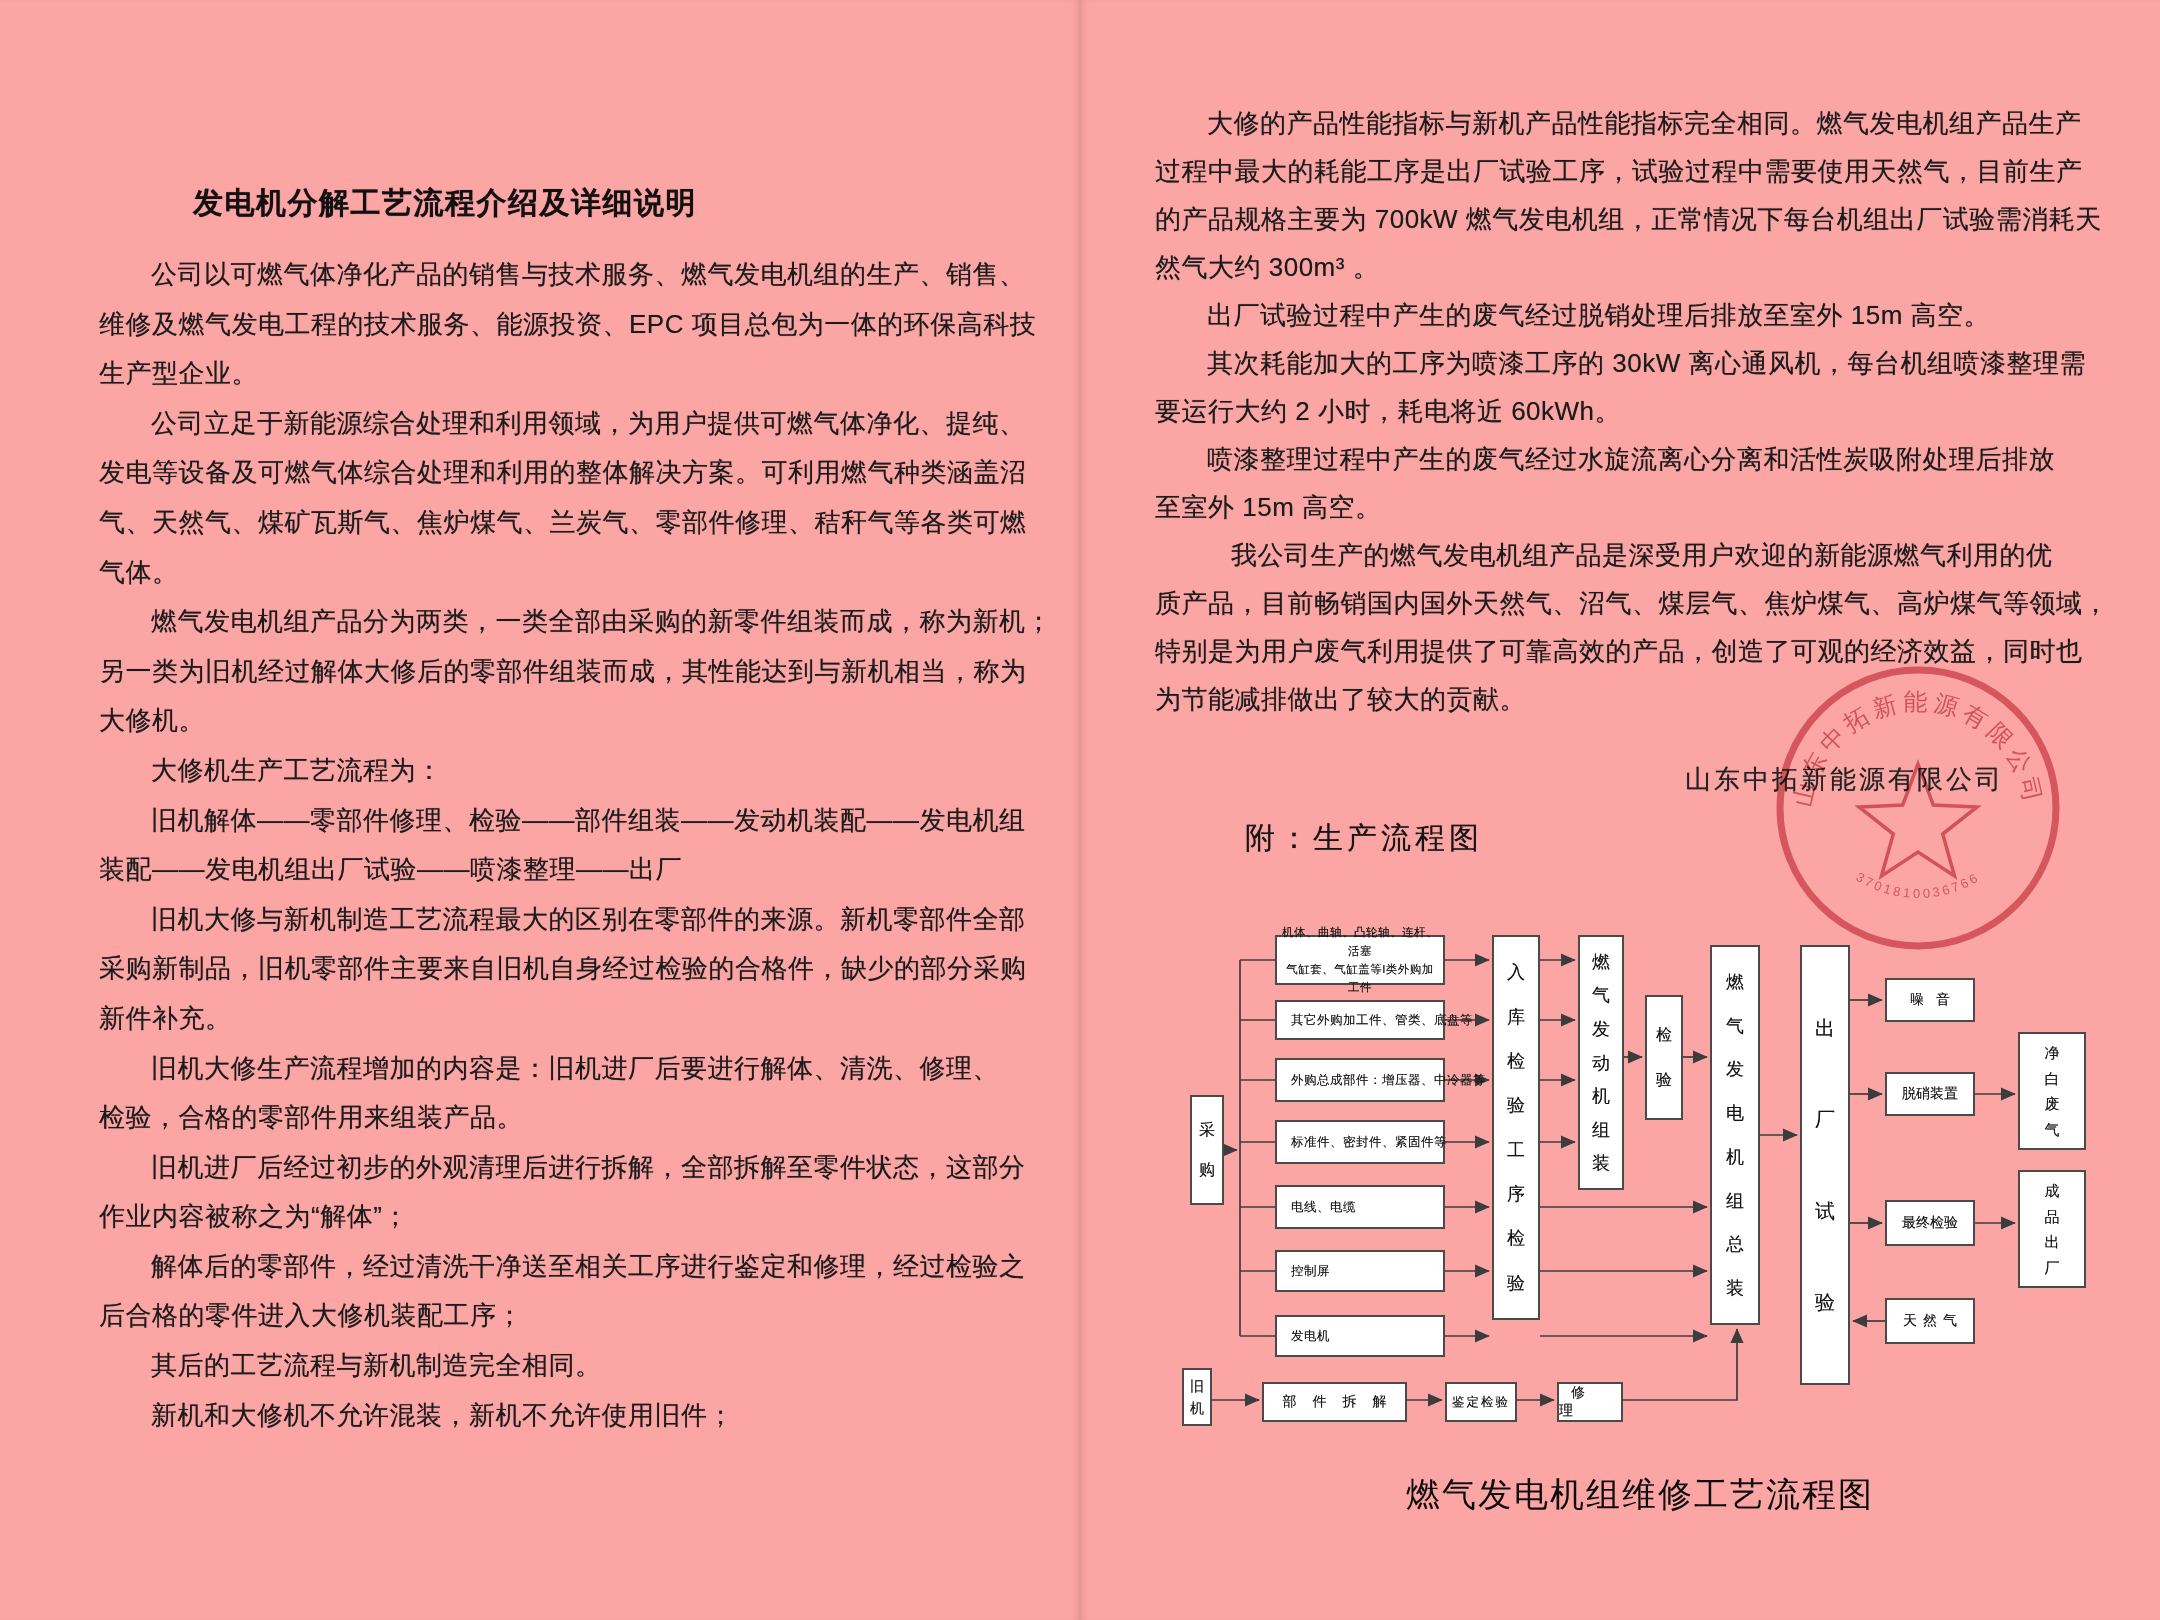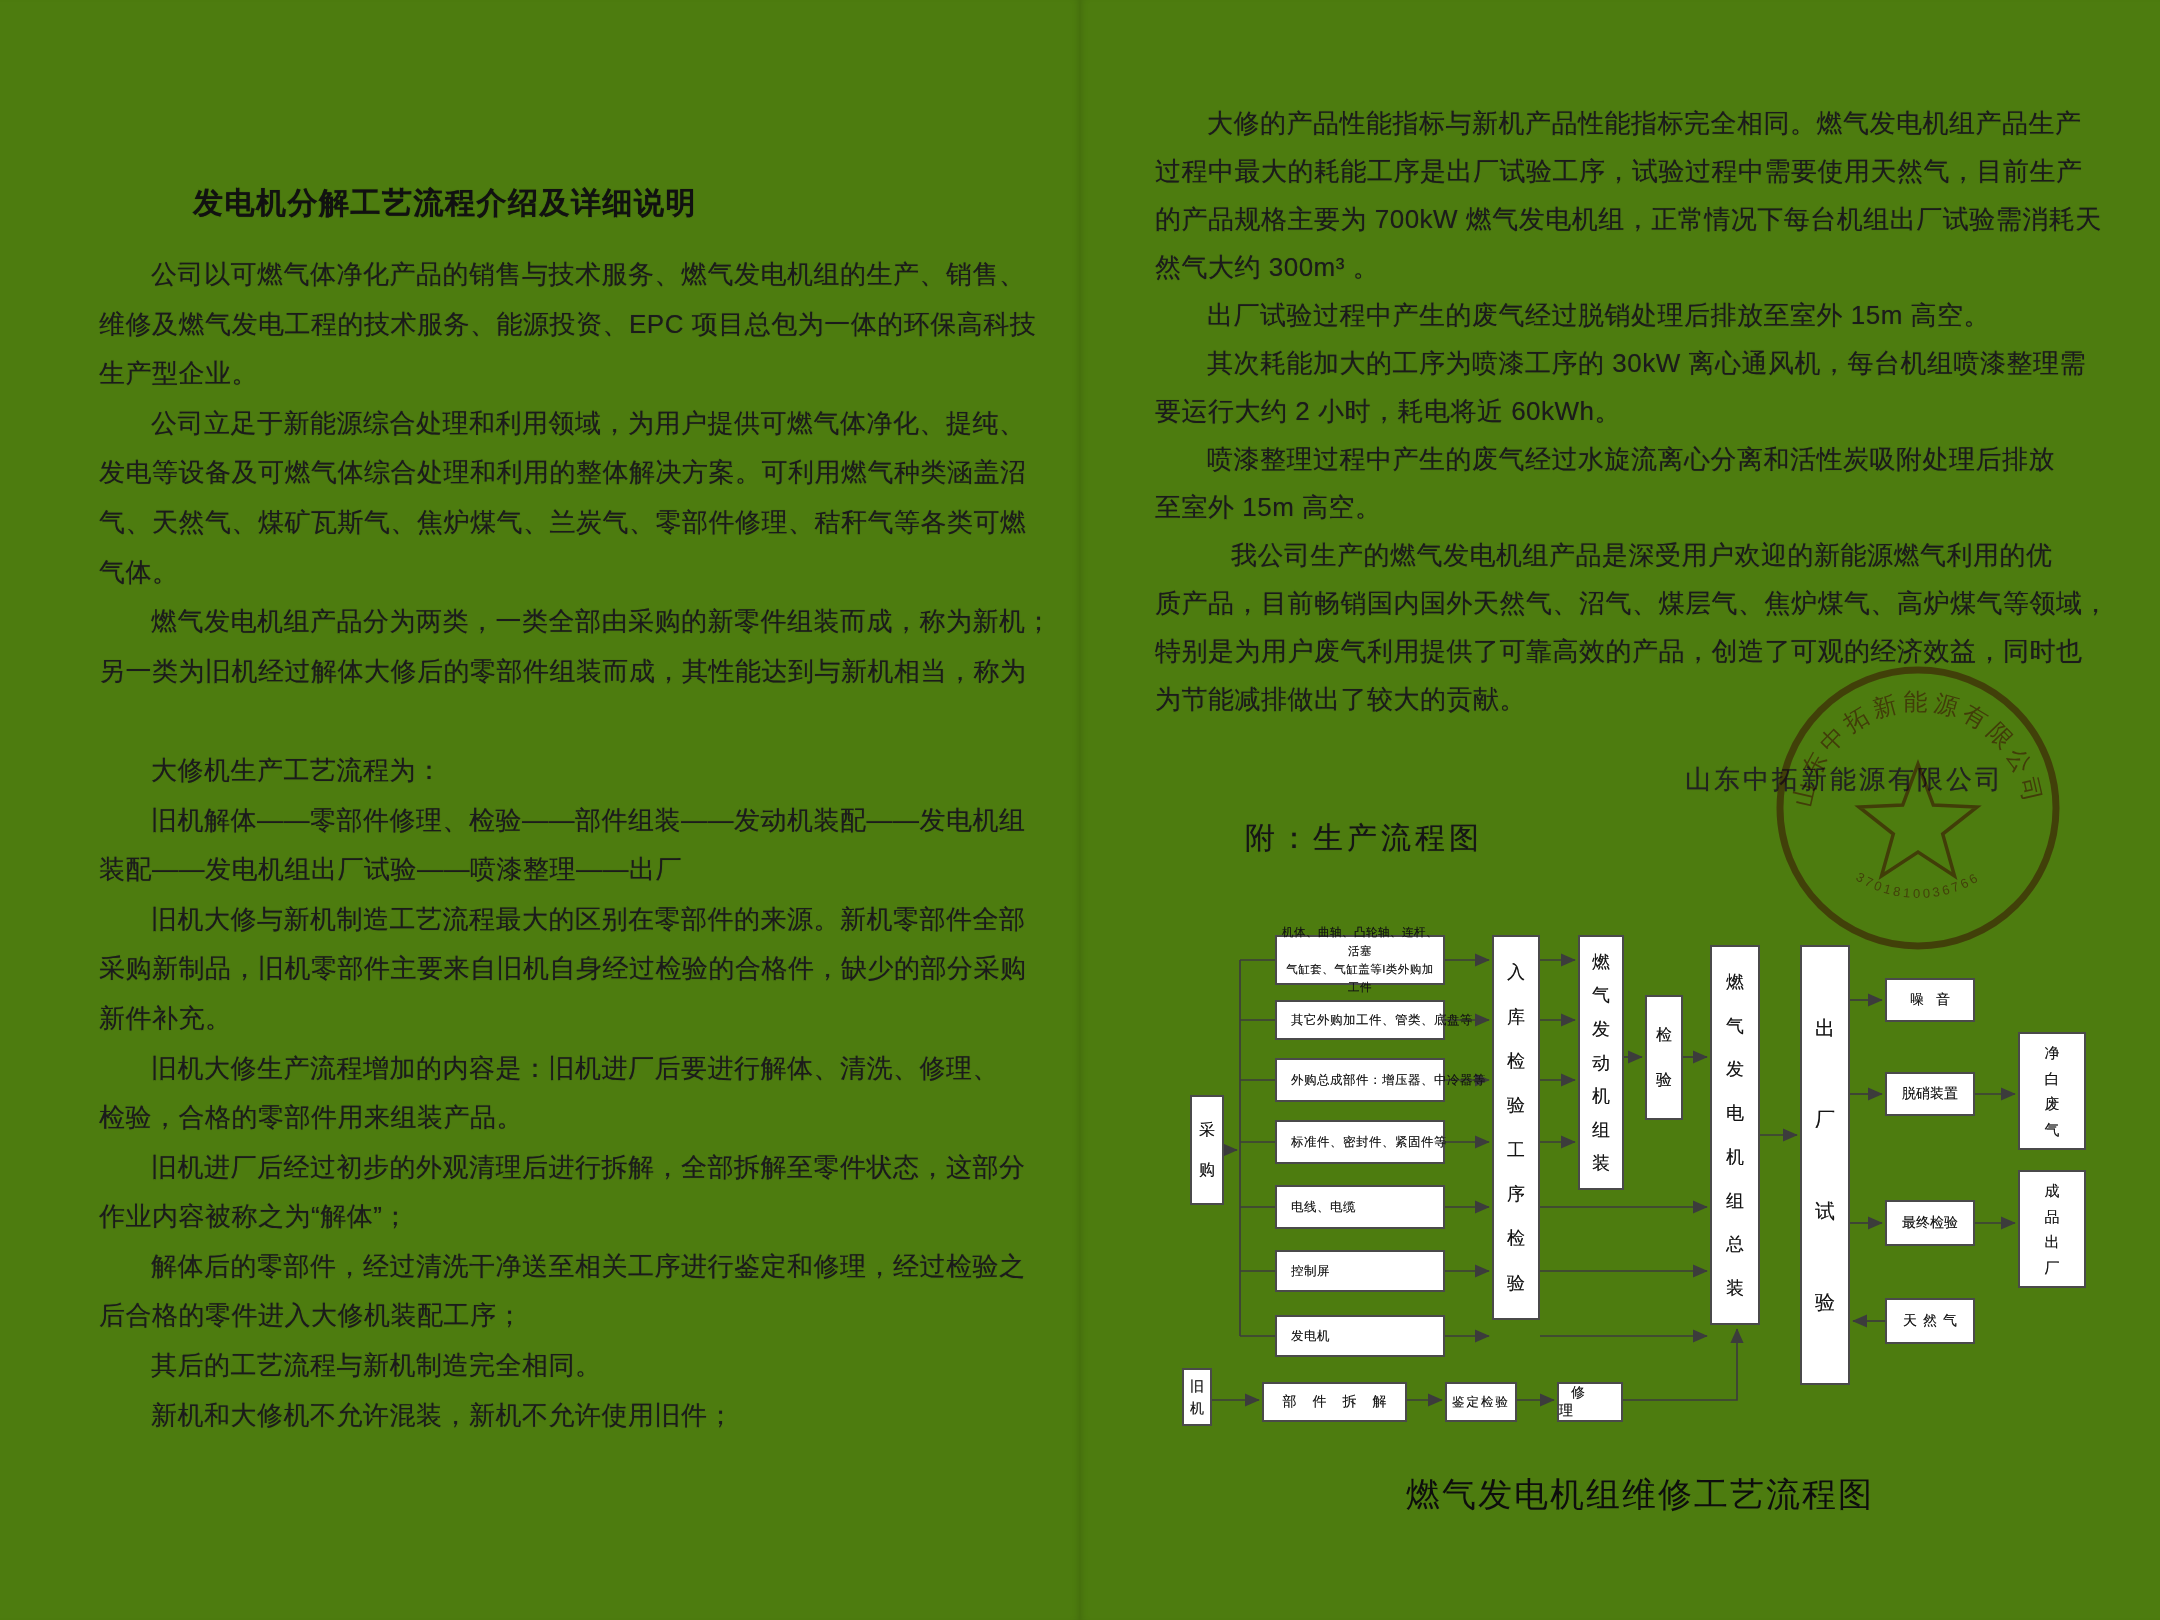--- a/index.html
+++ b/index.html
@@ -2,21 +2,21 @@
 <html><head>
 <meta charset="utf-8">
 <style>
   html,body{margin:0;padding:0}
   body{
     width:2160px;height:1620px;position:relative;overflow:hidden;
     background:#f4f4f4;
     font-family:"Liberation Sans","DejaVu Sans",sans-serif;
     color:#1d1d1d;
   }
-  .page{position:absolute;top:0;width:1080px;height:1620px;background:#4d7c0f}
+  .page{position:absolute;top:0;width:1080px;height:1620px;background:#fca5a5}
   #page-left{left:0;box-shadow:inset -6px 0 8px -6px rgba(0,0,0,.18)}
   #page-right{left:1080px;box-shadow:inset 6px 0 8px -6px rgba(0,0,0,.18)}
   .gutter{position:absolute;left:1076px;top:0;width:8px;height:1620px;background:#e2e2e2}
   .edge-bar{position:absolute;background:#6e6e6e;border-radius:3px}
 
   
   .ln{
     position:absolute;left:99px;width:915px;font-size:26px;line-height:32px;
     letter-spacing:.5px;white-space:nowrap;color:#1b1b1b;
     text-shadow:0 0 .7px rgba(30,30,30,.55);
@@ -71,20 +71,21 @@
 
   <div class="ln ind" style="top:258px">公司以可燃气体净化产品的销售与技术服务、燃气发电机组的生产、销售、</div>
   <div class="ln" style="top:308px">维修及燃气发电工程的技术服务、能源投资、EPC 项目总包为一体的环保高科技</div>
   <div class="ln" style="top:357px">生产型企业。</div>
   <div class="ln" style="top:456px">发电等设备及可燃气体综合处理和利用的整体解决方案。可利用燃气种类涵盖沼</div>
   <div class="ln ind" style="top:407px">公司立足于新能源综合处理和利用领域，为用户提供可燃气体净化、提纯、</div>
   <div class="ln" style="top:506px">气、天然气、煤矿瓦斯气、焦炉煤气、兰炭气、零部件修理、秸秆气等各类可燃</div>
   <div class="ln" style="top:556px">气体。</div>
   <div class="ln ind" style="top:605px">燃气发电机组产品分为两类，一类全部由采购的新零件组装而成，称为新机；</div>
   <div class="ln" style="top:655px">另一类为旧机经过解体大修后的零部件组装而成，其性能达到与新机相当，称为</div>
+  <div class="ln" style="top:704px">大修机。</div>
   <div class="ln ind" style="top:754px">大修机生产工艺流程为：</div>
   <div class="ln ind" style="top:804px">旧机解体——零部件修理、检验——部件组装——发动机装配——发电机组</div>
   <div class="ln" style="top:853px">装配——发电机组出厂试验——喷漆整理——出厂</div>
   <div class="ln ind" style="top:903px">旧机大修与新机制造工艺流程最大的区别在零部件的来源。新机零部件全部</div>
   <div class="ln" style="top:952px">采购新制品，旧机零部件主要来自旧机自身经过检验的合格件，缺少的部分采购</div>
   <div class="ln" style="top:1002px">新件补充。</div>
   <div class="ln ind" style="top:1052px">旧机大修生产流程增加的内容是：旧机进厂后要进行解体、清洗、修理、</div>
   <div class="ln" style="top:1101px">检验，合格的零部件用来组装产品。</div>
   <div class="ln ind" style="top:1151px">旧机进厂后经过初步的外观清理后进行拆解，全部拆解至零件状态，这部分</div>
   <div class="ln ind" style="top:1250px">解体后的零部件，经过清洗干净送至相关工序进行鉴定和修理，经过检验之</div>

